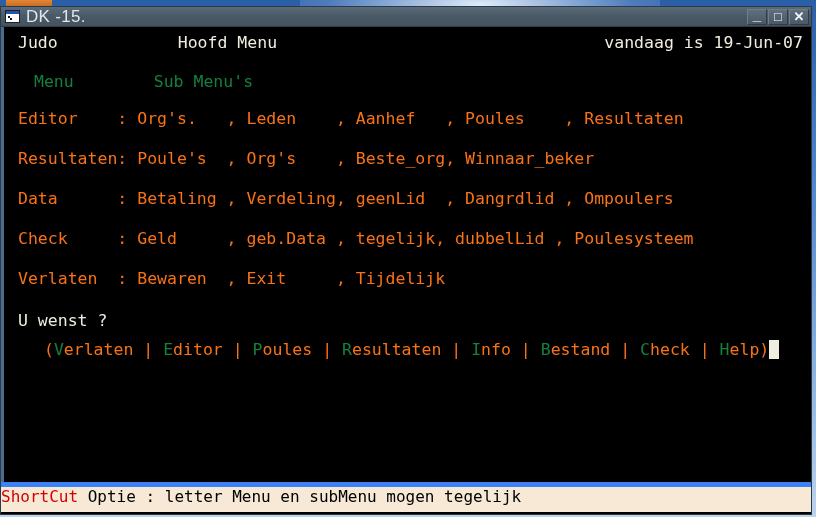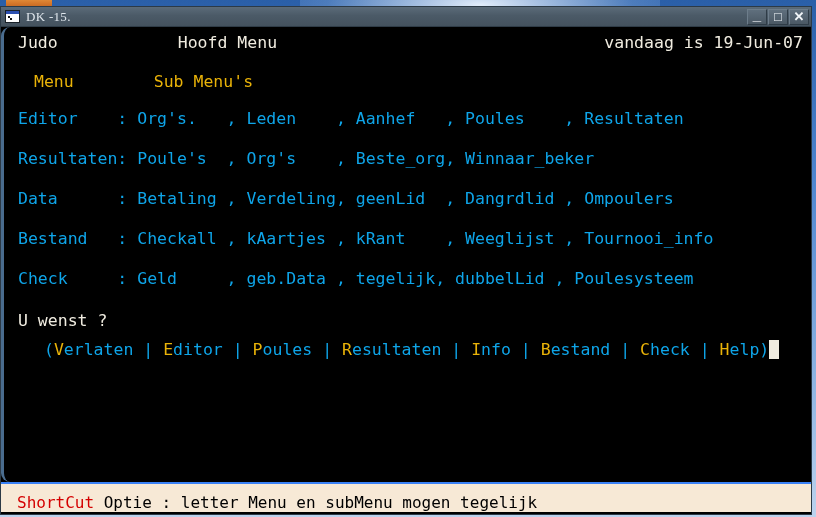--- a/index.html
+++ b/index.html
@@ -77,22 +77,22 @@
   #title-icon::after {
     content: "";
     position: absolute;
     left: 2px; top: 5px;
     width: 2px; height: 2px;
     background: #111;
     box-shadow: 2px 2px 0 0 #111;
   }
   #title-text {
     color: #dfe6ec;
-    font-family: Liberation Serif, serif;
-    font-size: 13px;
+    font-family: Liberation Sans, sans-serif;
+    font-size: 17px;
     letter-spacing: .3px;
     white-space: nowrap;
     flex: 1 1 auto;
     overflow: hidden;
   }
   .win-btn {
     width: 20px; height: 16px;
     margin-left: 1px;
     background: linear-gradient(to bottom, #5f6f7d 0%, #4a5864 100%);
     border: 1px solid #6d7d8b;
@@ -121,29 +121,28 @@
     height: 455px;
     background: #000;
     color: #f0ece0;
     font-family: "DejaVu Sans Mono", monospace;
     font-size: 16.5px;
     line-height: 40px;
     padding: 0;
     overflow: hidden;
     box-sizing: border-box;
     border-left: 3px solid #4a6c8e;
-    border-radius: 9px;
   }
   .trow {
     white-space: pre;
     padding-left: 14px;
     height: 40px;
   }
-  .yellow { color: #eab308; }
-  .white  { color: #0ea5e9; }
+  .yellow { color: #15803d; }
+  .white  { color: #f97316; }
 
   #header-row {
     height: 32px;
     line-height: 32px;
     white-space: pre;
     padding-left: 14px;
     position: relative;
   }
   #header-date {
     position: absolute;
@@ -177,24 +176,24 @@
     width: 10px;
     height: 19px;
     background: #f0ece0;
     vertical-align: -4px;
   }
 
   
   #statusbar {
     height: 30px;
     background: #f7e9d6;
-    border-top: 2px solid #3b82f6;
+    border-top: 5px solid #3b82f6;
     display: flex;
-    align-items: flex-end;
-    padding-left: 16px;
+    align-items: flex-start;
+    padding-left: 0;
     font-family: "DejaVu Sans Mono", monospace;
     font-size: 16px;
     color: #000;
     white-space: pre;
     box-sizing: border-box;
   }
   #status-key { color: #d40000; }
 </style>
 </head>
 <body>
@@ -223,22 +222,22 @@
   <div id="screen">
 
     <div id="header-row"><span>Judo</span><span style="display:inline-block;width:120px"></span><span>Hoofd Menu</span><span id="header-date">vandaag is 19-Jun-07</span></div>
 
     <div id="col-head-row"><span class="yellow">Menu</span><span style="display:inline-block;width:80px"></span><span class="yellow">Sub Menu's</span></div>
 
     <div id="menu-block">
         <div class="trow white">Editor    : Org's.   , Leden    , Aanhef   , Poules    , Resultaten</div>
         <div class="trow white">Resultaten: Poule's  , Org's    , Beste_org, Winnaar_beker</div>
         <div class="trow white">Data      : Betaling , Verdeling, geenLid  , Dangrdlid , Ompoulers</div>
-        <div class="trow white">Bestand   : Checkall , kAartjes , kRant    , Weeglijst , Tournooi_info</div>
         <div class="trow white">Check     : Geld     , geb.Data , tegelijk, dubbelLid , Poulesysteem</div>
+        <div class="trow white">Verlaten  : Bewaren  , Exit     , Tijdelijk</div>
       </div>
 
     <div id="prompt-block">
       <div id="prompt-q">U wenst ?</div>
       <div id="prompt-opts"><span class="white"> (</span><span><span class="yellow">V</span><span class="white">erlaten</span></span><span class="white"> | </span><span><span class="yellow">E</span><span class="white">ditor</span></span><span class="white"> | </span><span><span class="yellow">P</span><span class="white">oules</span></span><span class="white"> | </span><span><span class="yellow">R</span><span class="white">esultaten</span></span><span class="white"> | </span><span><span class="yellow">I</span><span class="white">nfo</span></span><span class="white"> | </span><span><span class="yellow">B</span><span class="white">estand</span></span><span class="white"> | </span><span><span class="yellow">C</span><span class="white">heck</span></span><span class="white"> | </span><span><span class="yellow">H</span><span class="white">elp</span></span><span class="white">)</span><span id="cursor"></span></div>
     </div>
 
   </div>
 
   <div id="statusbar"><span id="status-key">ShortCut</span><span> Optie : letter Menu en subMenu mogen tegelijk</span></div>

